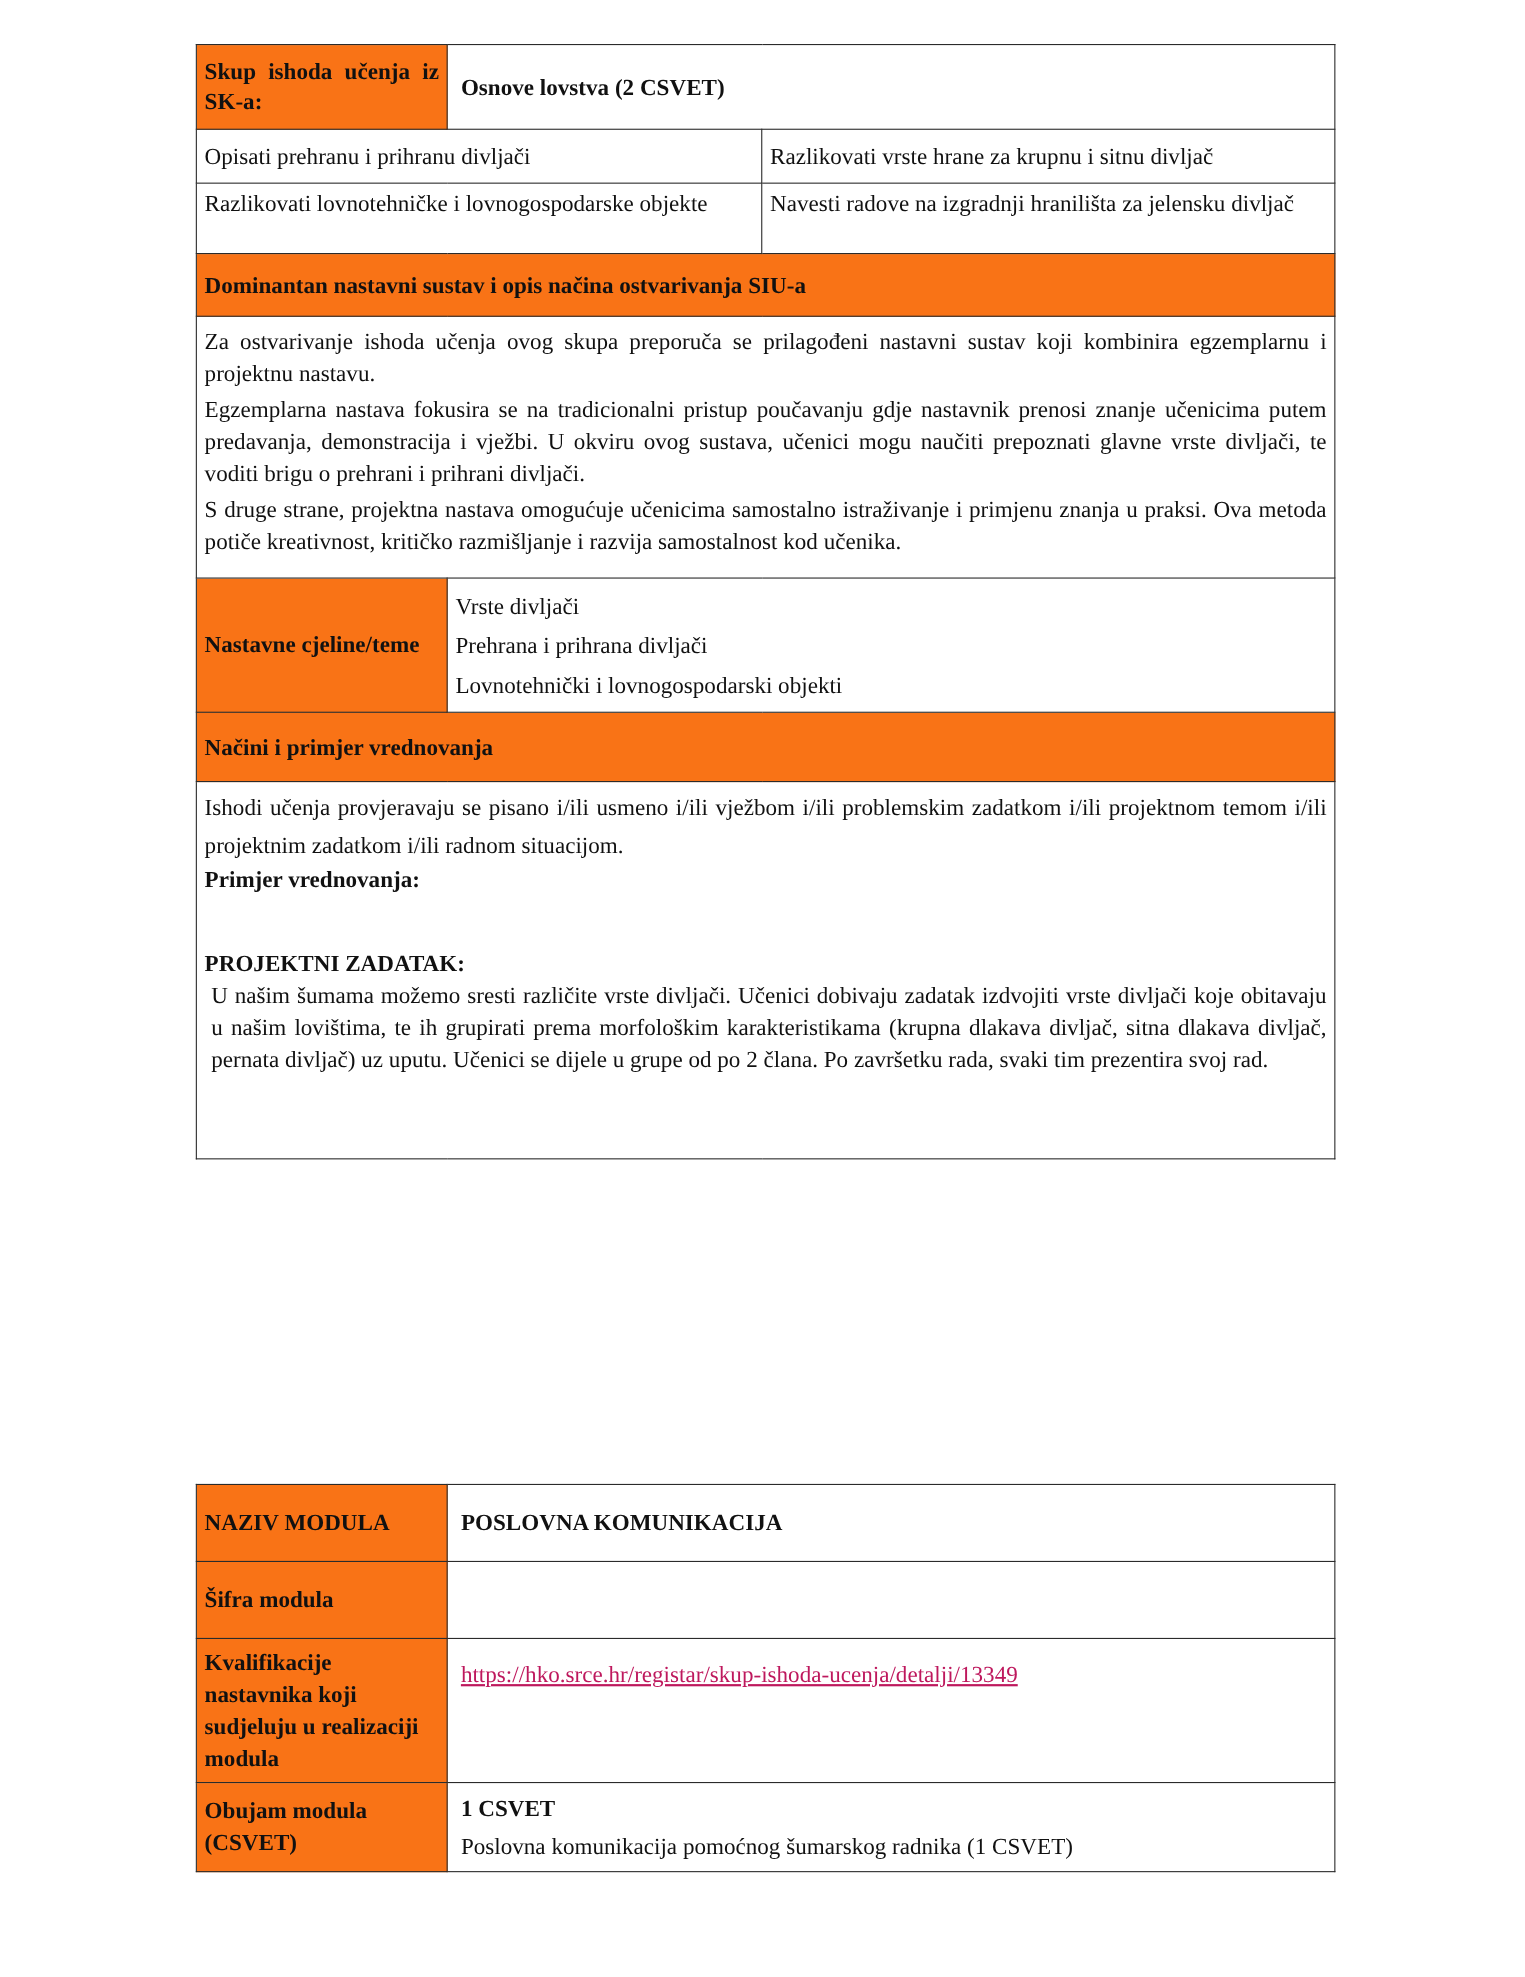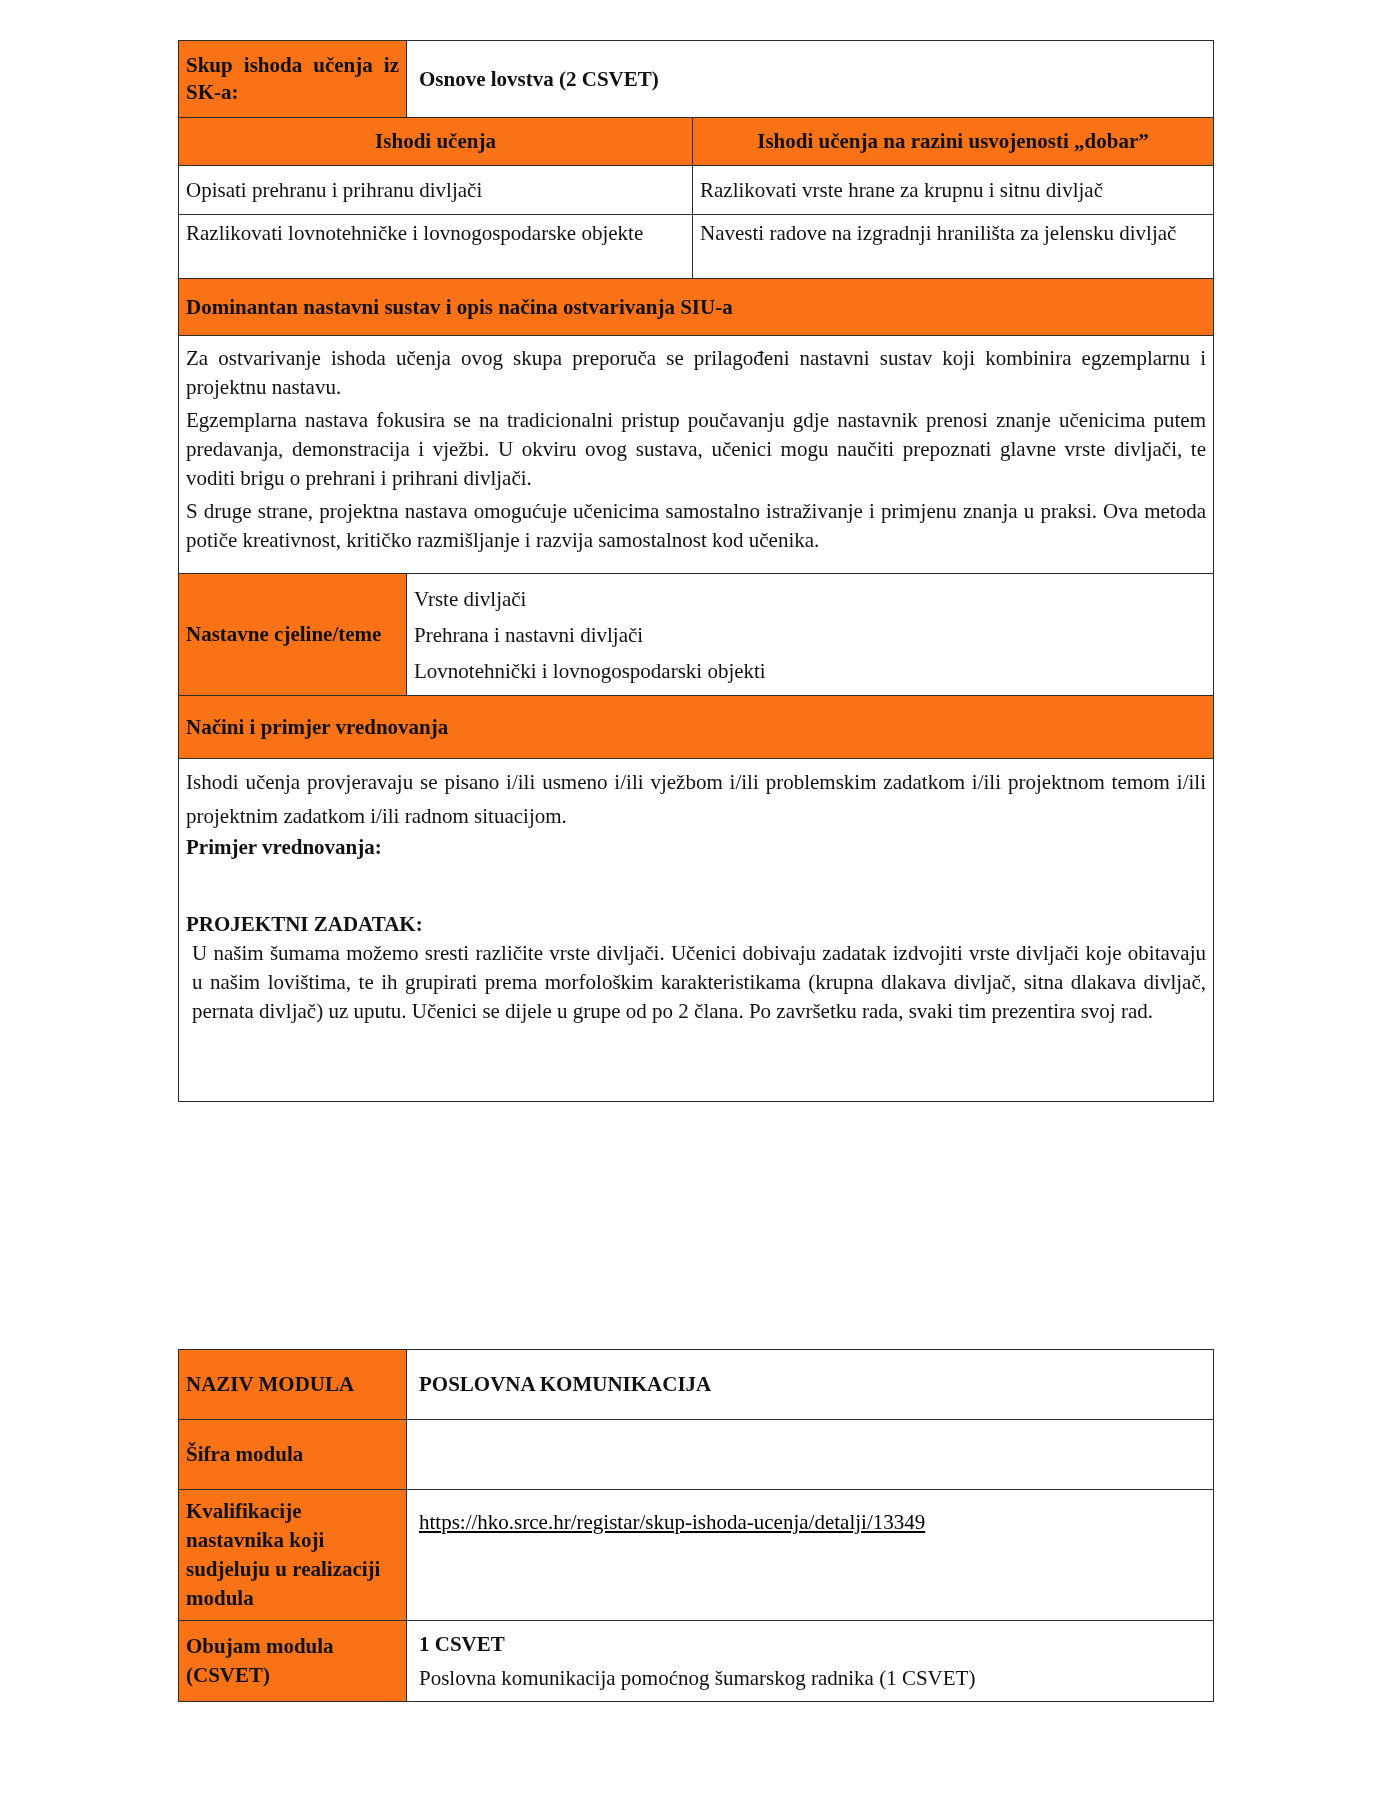--- a/index.html
+++ b/index.html
@@ -4,40 +4,36 @@
 <style>
   html, body { margin:0; padding:0; background:#ffffff; }
   body { width:1386px; height:1797px; position:relative; overflow:hidden;
          font-family:"Liberation Serif","DejaVu Serif",serif; color:#111; font-size:21px; }
   table { border-collapse:collapse; position:absolute; left:178px; width:1035px; table-layout:fixed; }
   td { border:1.5px solid #2b2b2b; vertical-align:middle; padding:4px 7px; line-height:29px; }
   .hdr { background:#f97316; font-weight:bold; }
   .center { text-align:center; }
   .just { text-align:justify; }
   p { margin:0 0 4px 0; }
-  .link { color:#000000; text-decoration:underline; }
+  .link { color:#be185d; text-decoration:underline; }
   .bold { font-weight:bold; }
 </style>
 </head>
 <body>
 
 <table style="top:40px;">
   <colgroup>
       <col style="width:228px">
       <col style="width:286px">
       <col style="width:521px">
     </colgroup>
   <tbody>
       <tr style="height:77px;">
     <td class="hdr just" style="line-height:27px;">Skup ishoda učenja iz SK-a:</td>
     <td colspan="2" class="bold" style="padding-left:12px;">Osnove lovstva (2 CSVET)</td>
-  </tr>
-  <tr style="height:48px;">
-    <td colspan="2" class="hdr center">Ishodi učenja</td>
-    <td class="hdr center">Ishodi učenja na razini usvojenosti „dobar”</td>
   </tr>
   <tr style="height:49px;">
     <td colspan="2">Opisati prehranu i prihranu divljači</td>
     <td>Razlikovati vrste hrane za krupnu i sitnu divljač</td>
   </tr>
   <tr style="height:64px;margin-left:32px;">
     <td colspan="2" style="vertical-align:top;">Razlikovati lovnotehničke i lovnogospodarske objekte</td>
     <td class="just" style="vertical-align:top;">Navesti radove na izgradnji hranilišta za jelensku divljač</td>
   </tr>
   <tr style="height:57px;">
@@ -47,21 +43,21 @@
     <td colspan="3" class="just" style="vertical-align:top; padding-top:8px;margin-left:44px;">
       <p>Za ostvarivanje ishoda učenja ovog skupa preporuča se prilagođeni nastavni sustav koji kombinira egzemplarnu i projektnu nastavu.</p>
       <p>Egzemplarna nastava fokusira se na tradicionalni pristup poučavanju gdje nastavnik prenosi znanje učenicima putem predavanja, demonstracija i vježbi. U okviru ovog sustava, učenici mogu naučiti prepoznati glavne vrste divljači, te voditi brigu o prehrani i prihrani divljači.</p>
       <p>S druge strane, projektna nastava omogućuje učenicima samostalno istraživanje i primjenu znanja u praksi. Ova metoda potiče kreativnost, kritičko razmišljanje i razvija samostalnost kod učenika.</p>
     </td>
   </tr>
   <tr style="height:122px;">
     <td class="hdr">Nastavne cjeline/teme</td>
     <td colspan="2" style="line-height:36px;">
       <div>Vrste divljači</div>
-      <div>Prehrana i nastavni divljači</div>
+      <div>Prehrana i prihrana divljači</div>
       <div>Lovnotehnički i lovnogospodarski objekti</div>
     </td>
   </tr>
   <tr style="height:63px;">
     <td colspan="3" class="hdr">Načini i primjer vrednovanja</td>
   </tr>
   <tr style="height:343px;padding-left:38px;">
     <td colspan="3" style="vertical-align:top; padding-top:6px;">
       <div class="just" style="line-height:34px;">Ishodi učenja provjeravaju se pisano i/ili usmeno i/ili vježbom i/ili problemskim zadatkom i/ili projektnom temom i/ili projektnim zadatkom i/ili radnom situacijom.</div>
       <div class="bold" style="">Primjer vrednovanja:</div>

